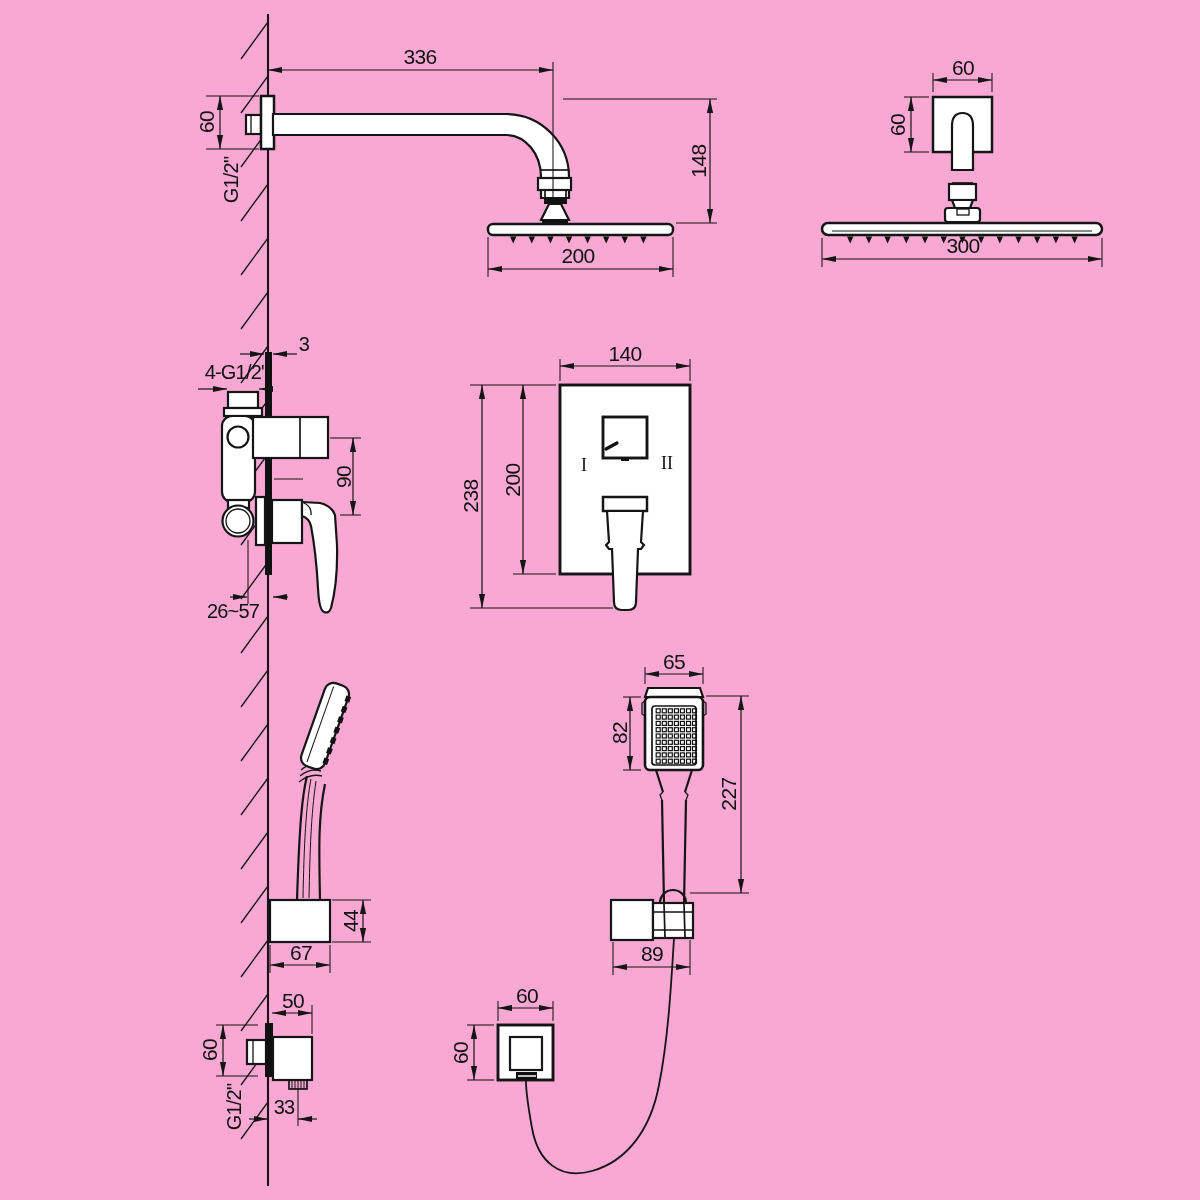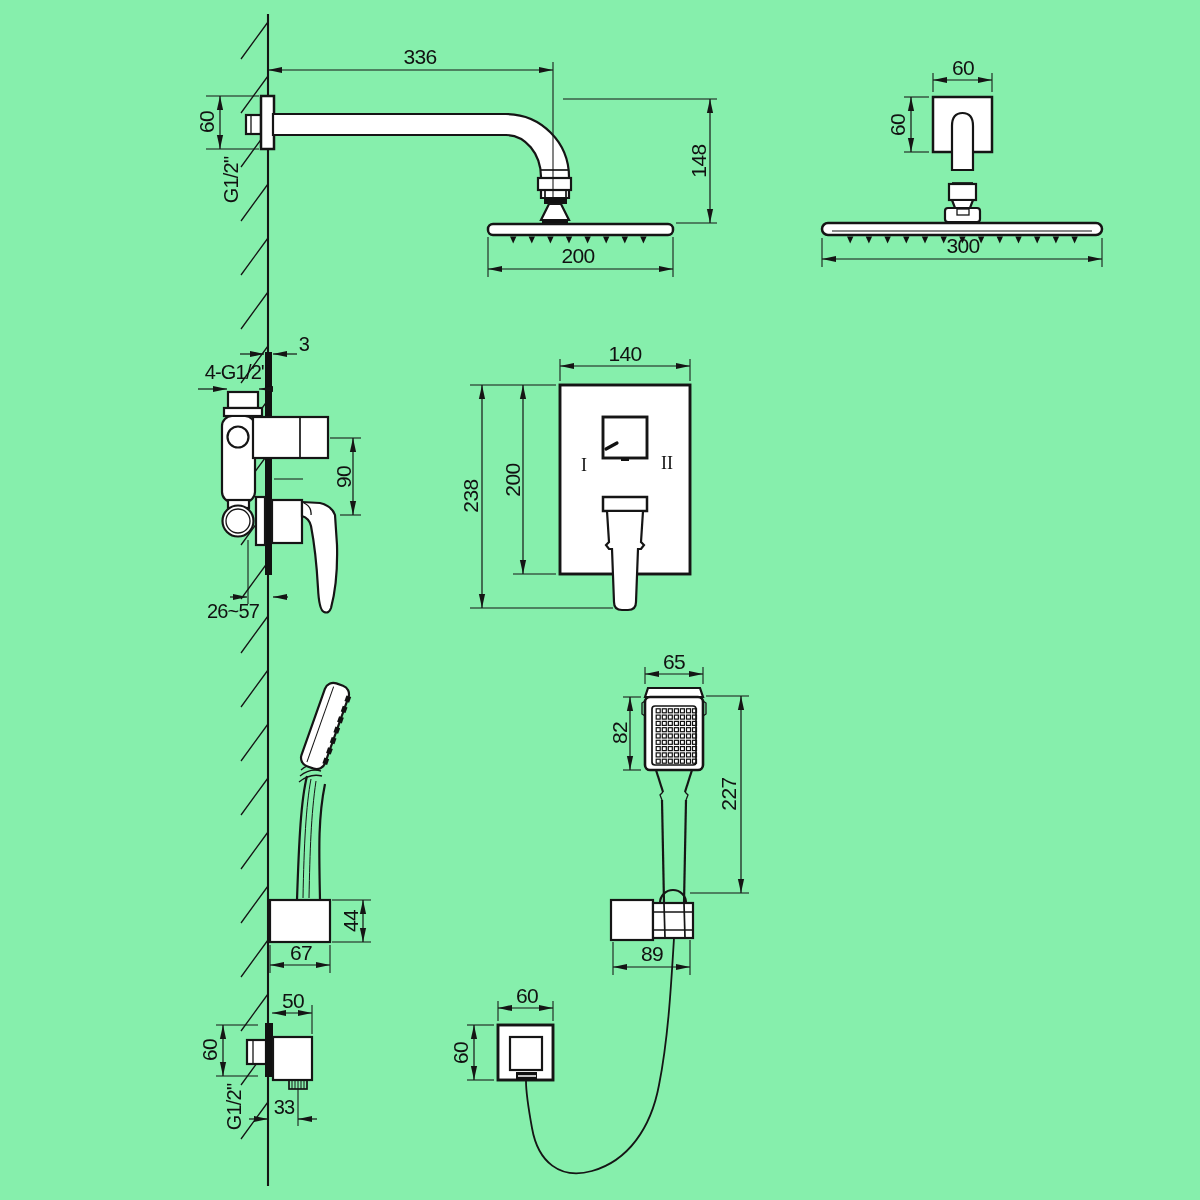--- a/index.html
+++ b/index.html
@@ -1,16 +1,16 @@
 <!DOCTYPE html>
 <html><head>
 <meta charset="utf-8">
 <style>
   html,body{margin:0;padding:0;background:#fff;}
-  #stage{position:relative;width:1200px;height:1200px;background:#86efac;overflow:hidden;}
+  #stage{position:relative;width:1200px;height:1200px;background:#f9a8d4;overflow:hidden;}
   svg{display:block;}
   .o2 {stroke:#151515;stroke-width:2.2;fill:none;}
   .o2f{stroke:#151515;stroke-width:2.2;fill:#ffffff;}
   .o24f{stroke:#151515;stroke-width:2.5;fill:#ffffff;}
   .o3f{stroke:#151515;stroke-width:2.9;fill:#ffffff;}
   .t18{stroke:#151515;stroke-width:1.7;fill:none;}
   .t14{stroke:#151515;stroke-width:1.3;fill:none;}
   .t10{stroke:#151515;stroke-width:1;fill:none;}
   .ext{stroke:#151515;stroke-width:1.05;fill:none;}
   .dl {stroke:#151515;stroke-width:1.2;fill:none;marker-start:url(#arr);marker-end:url(#arr);}

